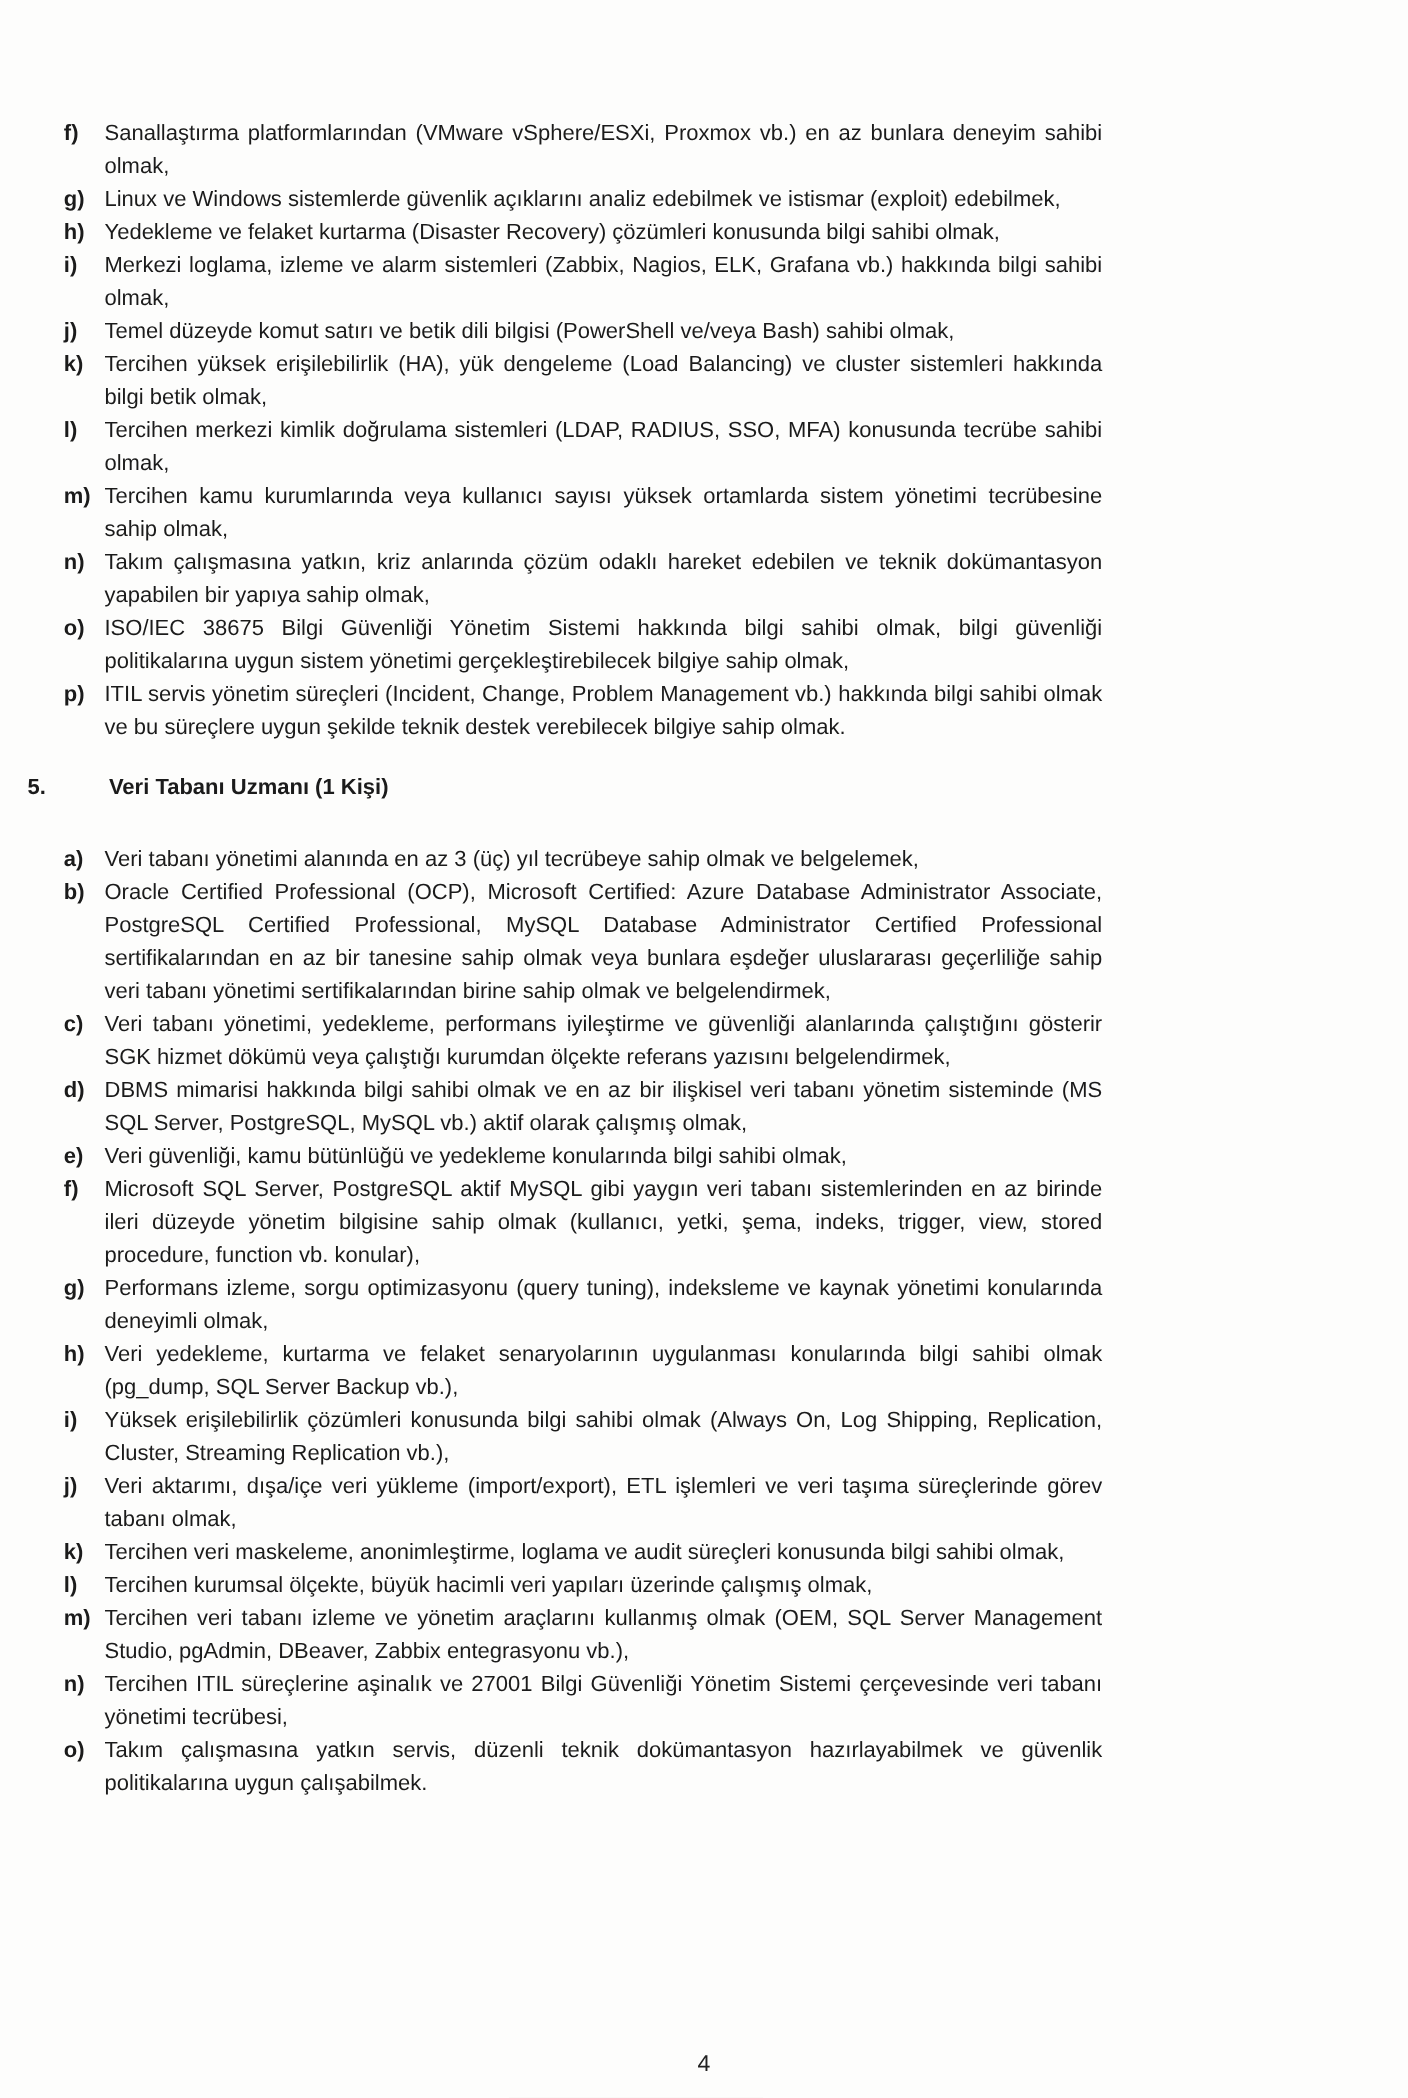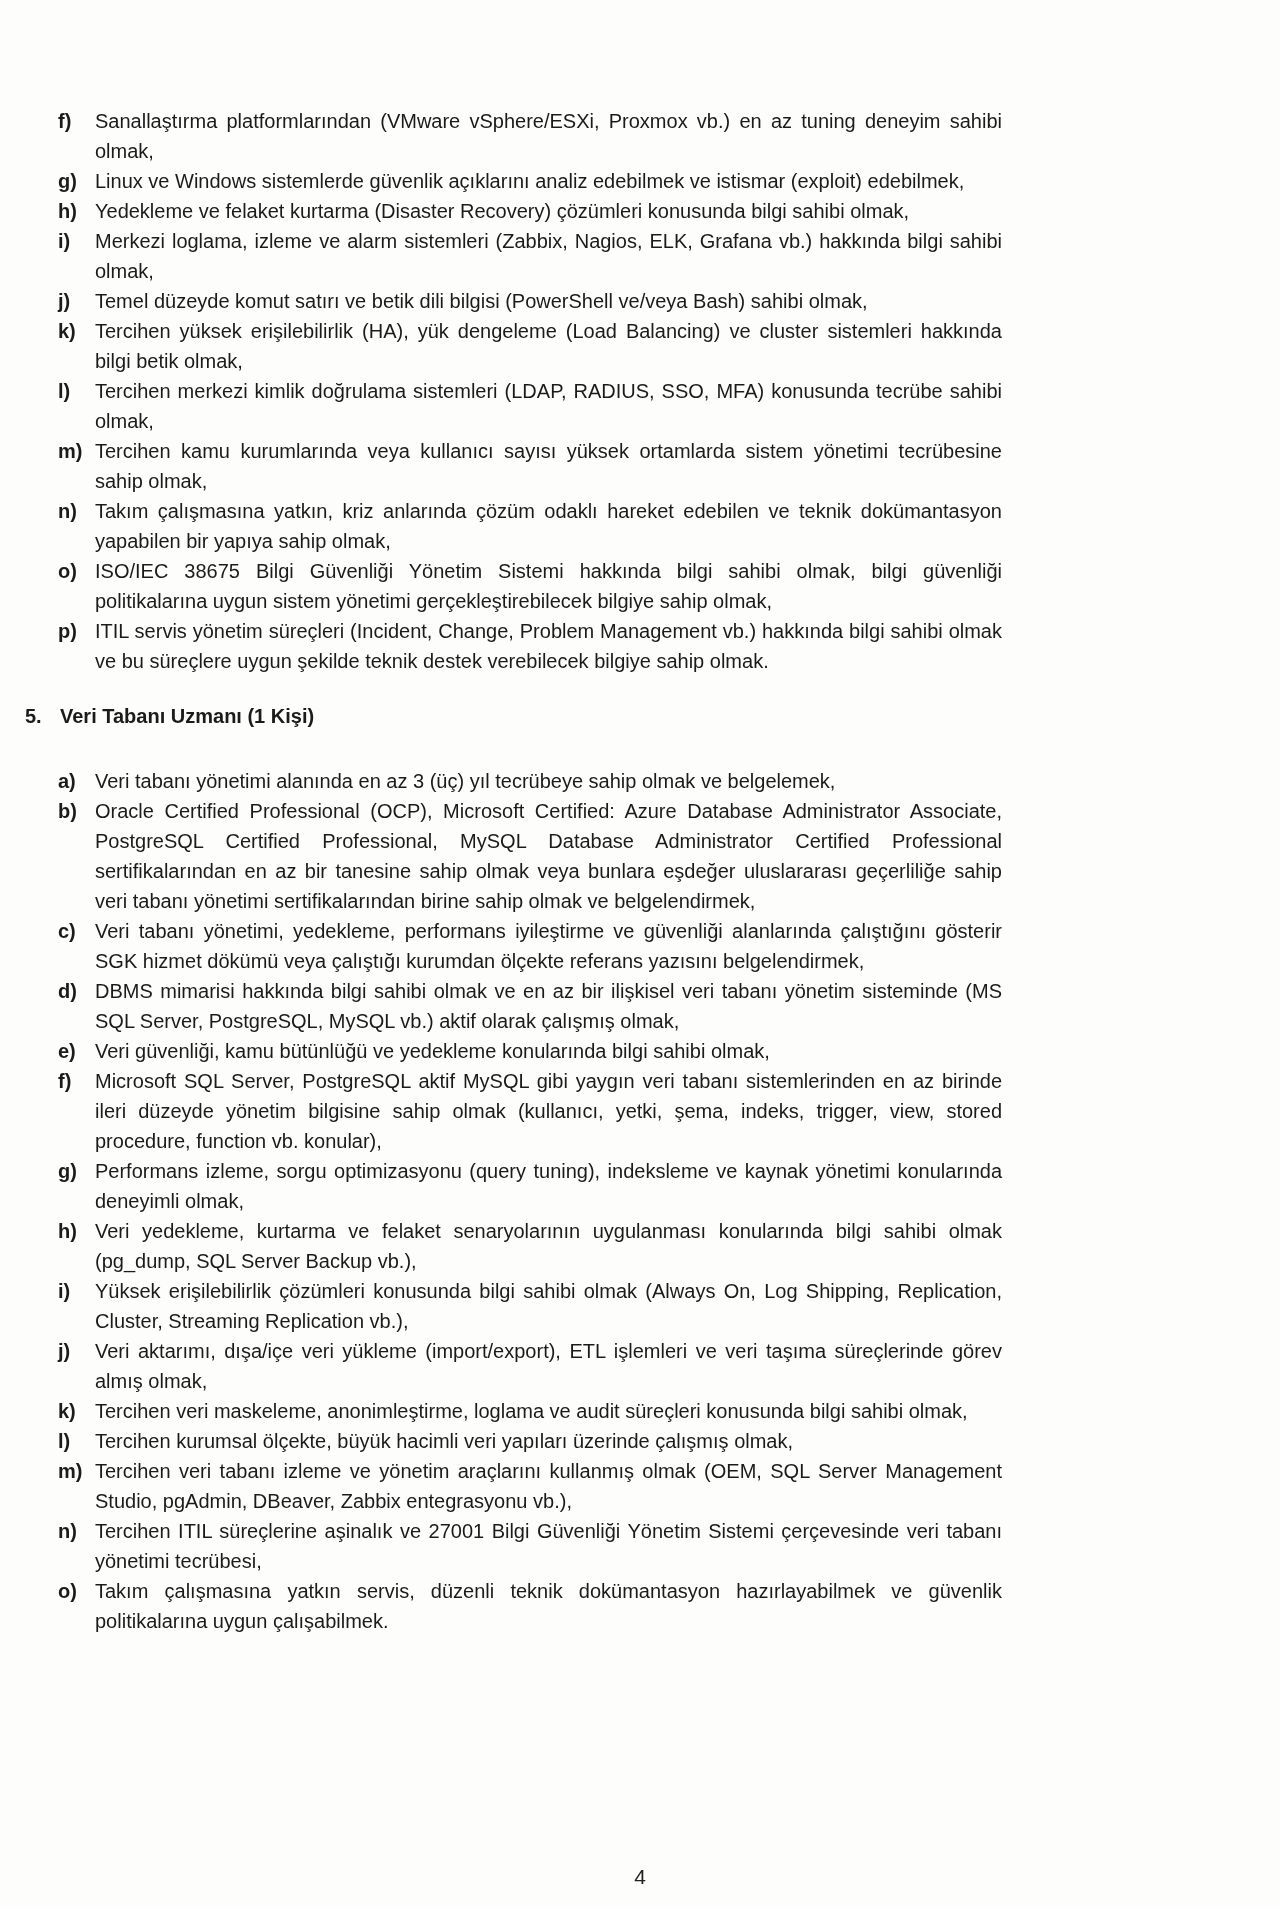--- a/index.html
+++ b/index.html
@@ -43,20 +43,21 @@
     display: flex;
     align-items: flex-start;
     font-weight: bold;
     margin: 25px 0 35px -33px; 
   }
   .section-number {
     flex: 0 0 35px;
   }
   .section-title {
     flex: 1 1 auto;
+    margin-left: 39px;
   }
   .page-number {
     position: absolute;
     left: 0;
     width: 1280px;
     top: 1862px;
     text-align: center;
     font-size: 21px;
     color: #222;
   }
@@ -64,21 +65,21 @@
 </head>
 <body>
 
 <div class="page">
   <div class="content">
 
     <div class="req-list">
 
         <div class="item">
           <span class="item-label">f)</span>
-          <span class="item-text">Sanallaştırma platformlarından (VMware vSphere/ESXi, Proxmox vb.) en az tuning deneyim sahibi olmak,</span>
+          <span class="item-text">Sanallaştırma platformlarından (VMware vSphere/ESXi, Proxmox vb.) en az bunlara deneyim sahibi olmak,</span>
         </div>
 
         <div class="item">
           <span class="item-label">g)</span>
           <span class="item-text">Linux ve Windows sistemlerde güvenlik açıklarını analiz edebilmek ve istismar (exploit) edebilmek,</span>
         </div>
 
         <div class="item">
           <span class="item-label">h)</span>
           <span class="item-text">Yedekleme ve felaket kurtarma (Disaster Recovery) çözümleri konusunda bilgi sahibi olmak,</span>
@@ -172,21 +173,21 @@
           <span class="item-text">Veri yedekleme, kurtarma ve felaket senaryolarının uygulanması konularında bilgi sahibi olmak (pg_dump, SQL Server Backup vb.),</span>
         </div>
 
         <div class="item">
           <span class="item-label">i)</span>
           <span class="item-text">Yüksek erişilebilirlik çözümleri konusunda bilgi sahibi olmak (Always On, Log Shipping, Replication, Cluster, Streaming Replication vb.),</span>
         </div>
 
         <div class="item">
           <span class="item-label">j)</span>
-          <span class="item-text">Veri aktarımı, dışa/içe veri yükleme (import/export), ETL işlemleri ve veri taşıma süreçlerinde görev almış olmak,</span>
+          <span class="item-text">Veri aktarımı, dışa/içe veri yükleme (import/export), ETL işlemleri ve veri taşıma süreçlerinde görev tabanı olmak,</span>
         </div>
 
         <div class="item">
           <span class="item-label">k)</span>
           <span class="item-text">Tercihen veri maskeleme, anonimleştirme, loglama ve audit süreçleri konusunda bilgi sahibi olmak,</span>
         </div>
 
         <div class="item">
           <span class="item-label">l)</span>
           <span class="item-text">Tercihen kurumsal ölçekte, büyük hacimli veri yapıları üzerinde çalışmış olmak,</span>

